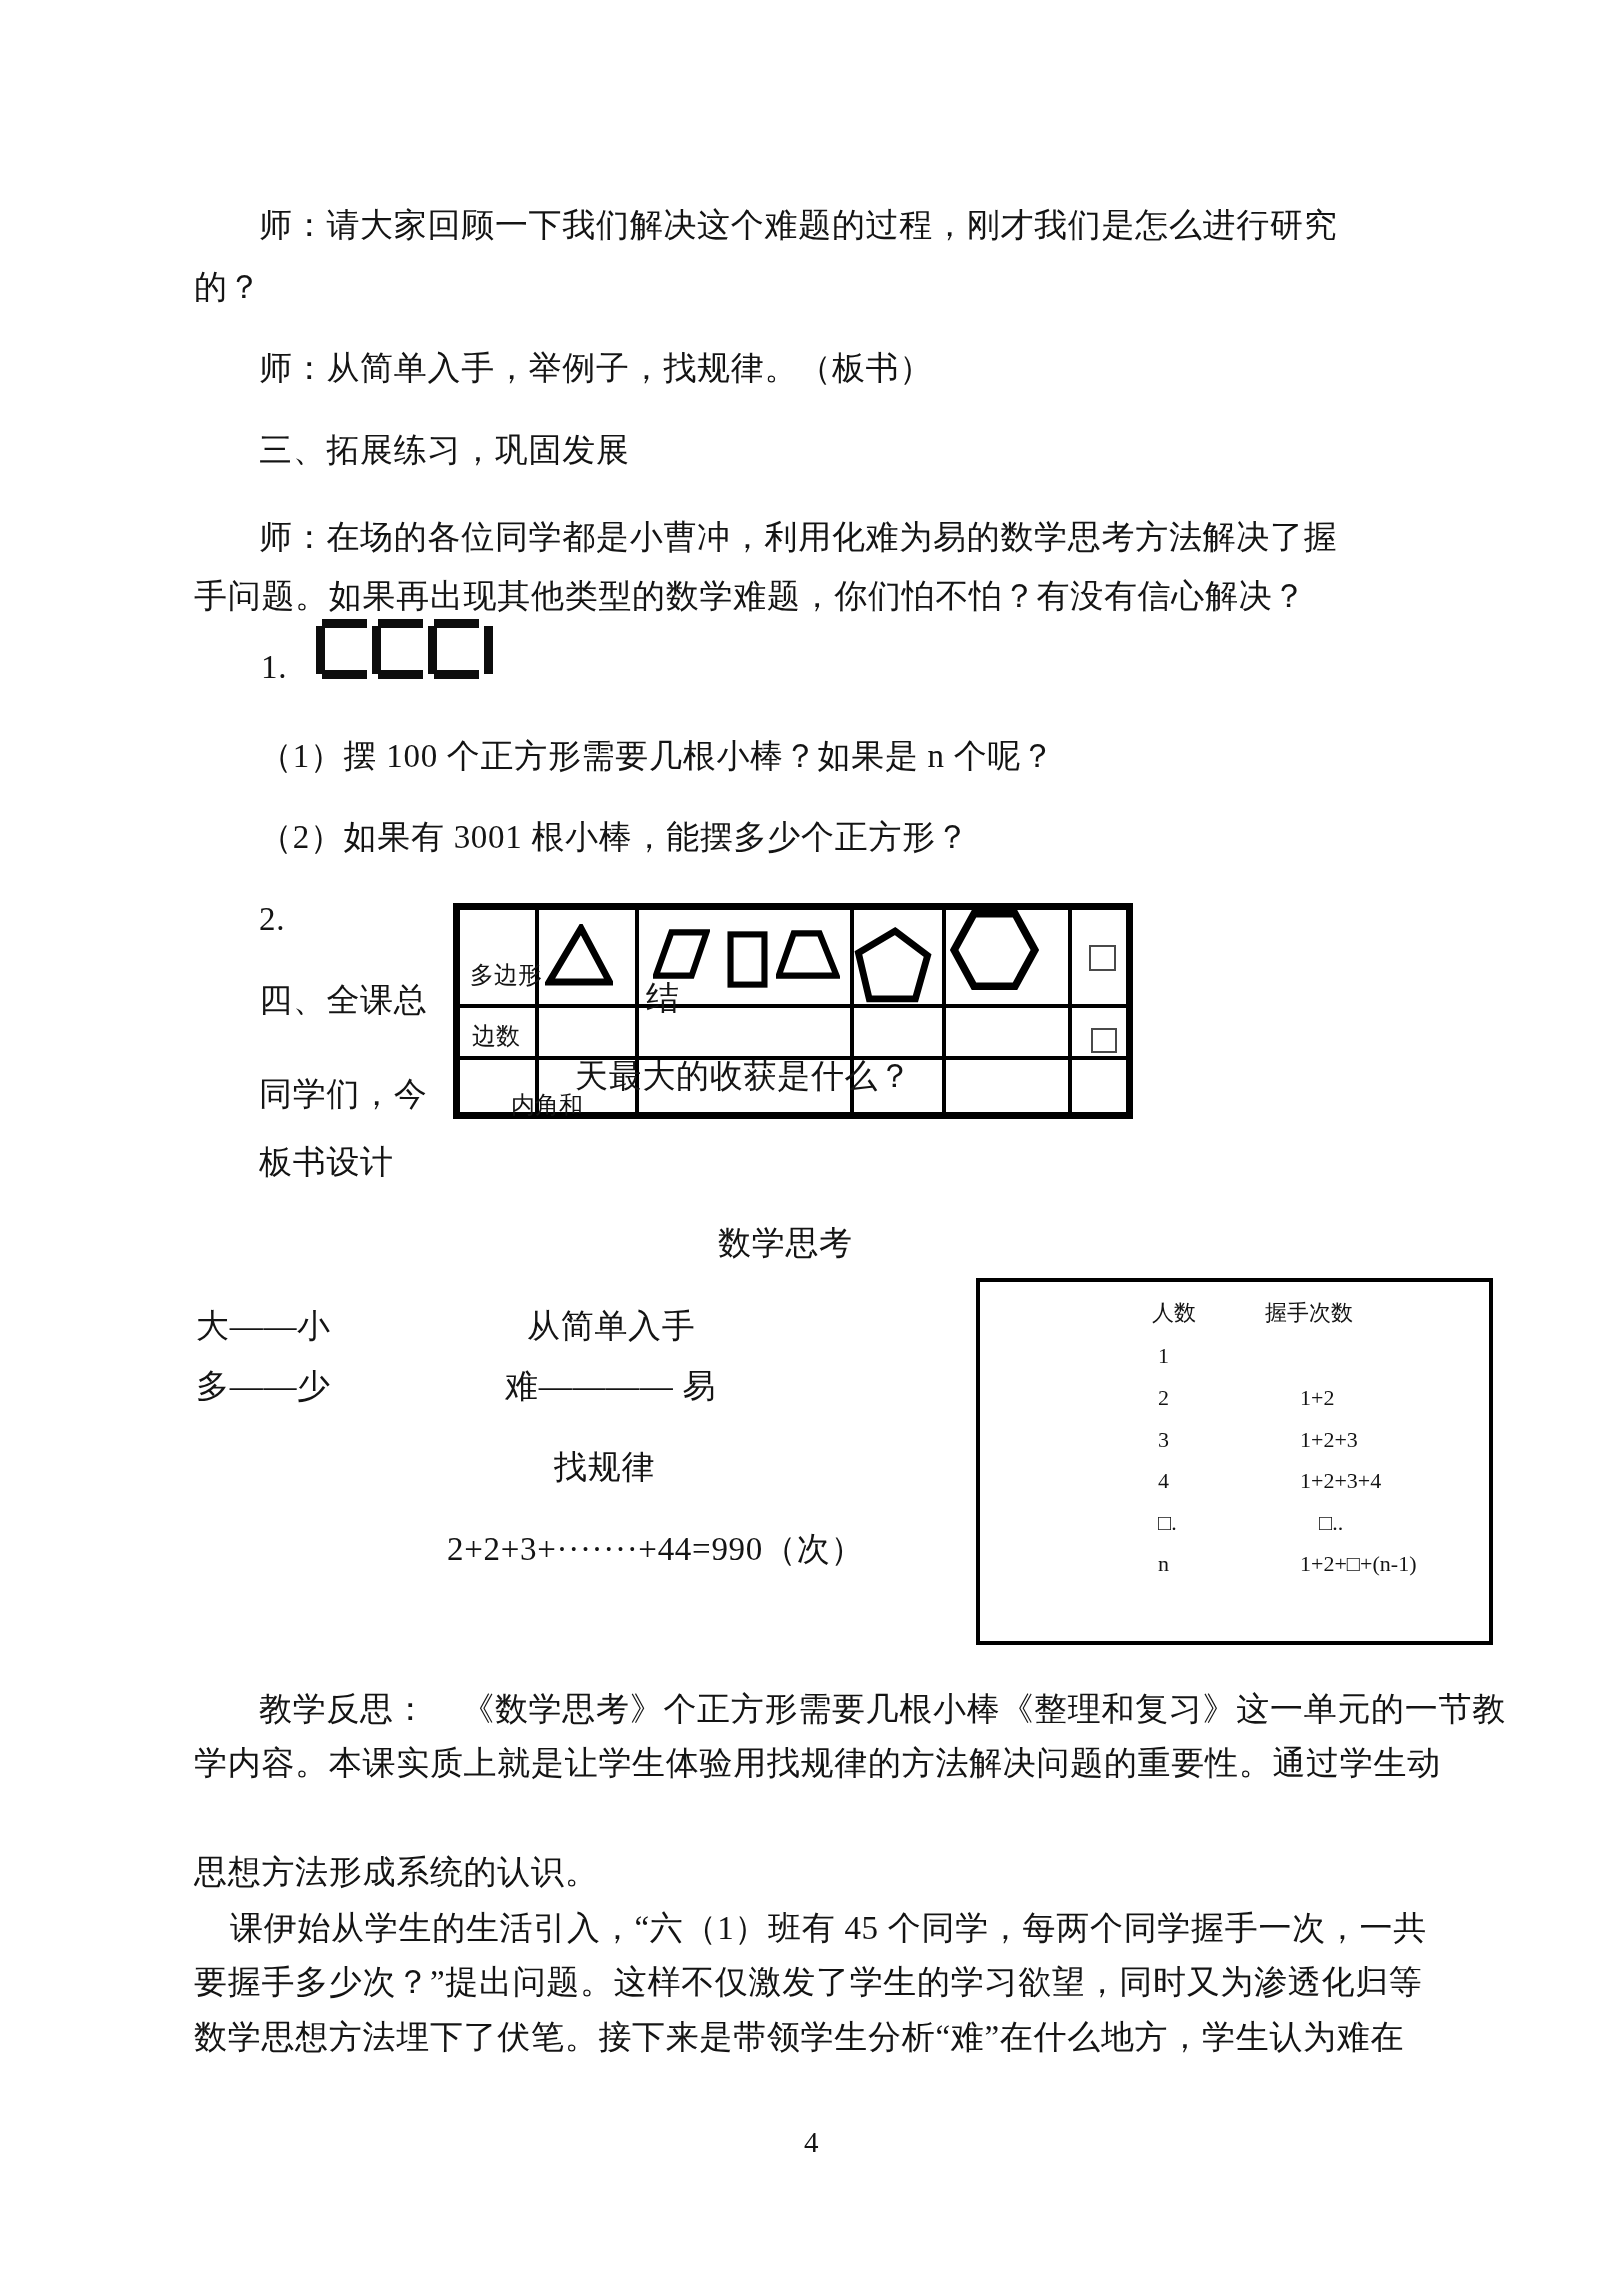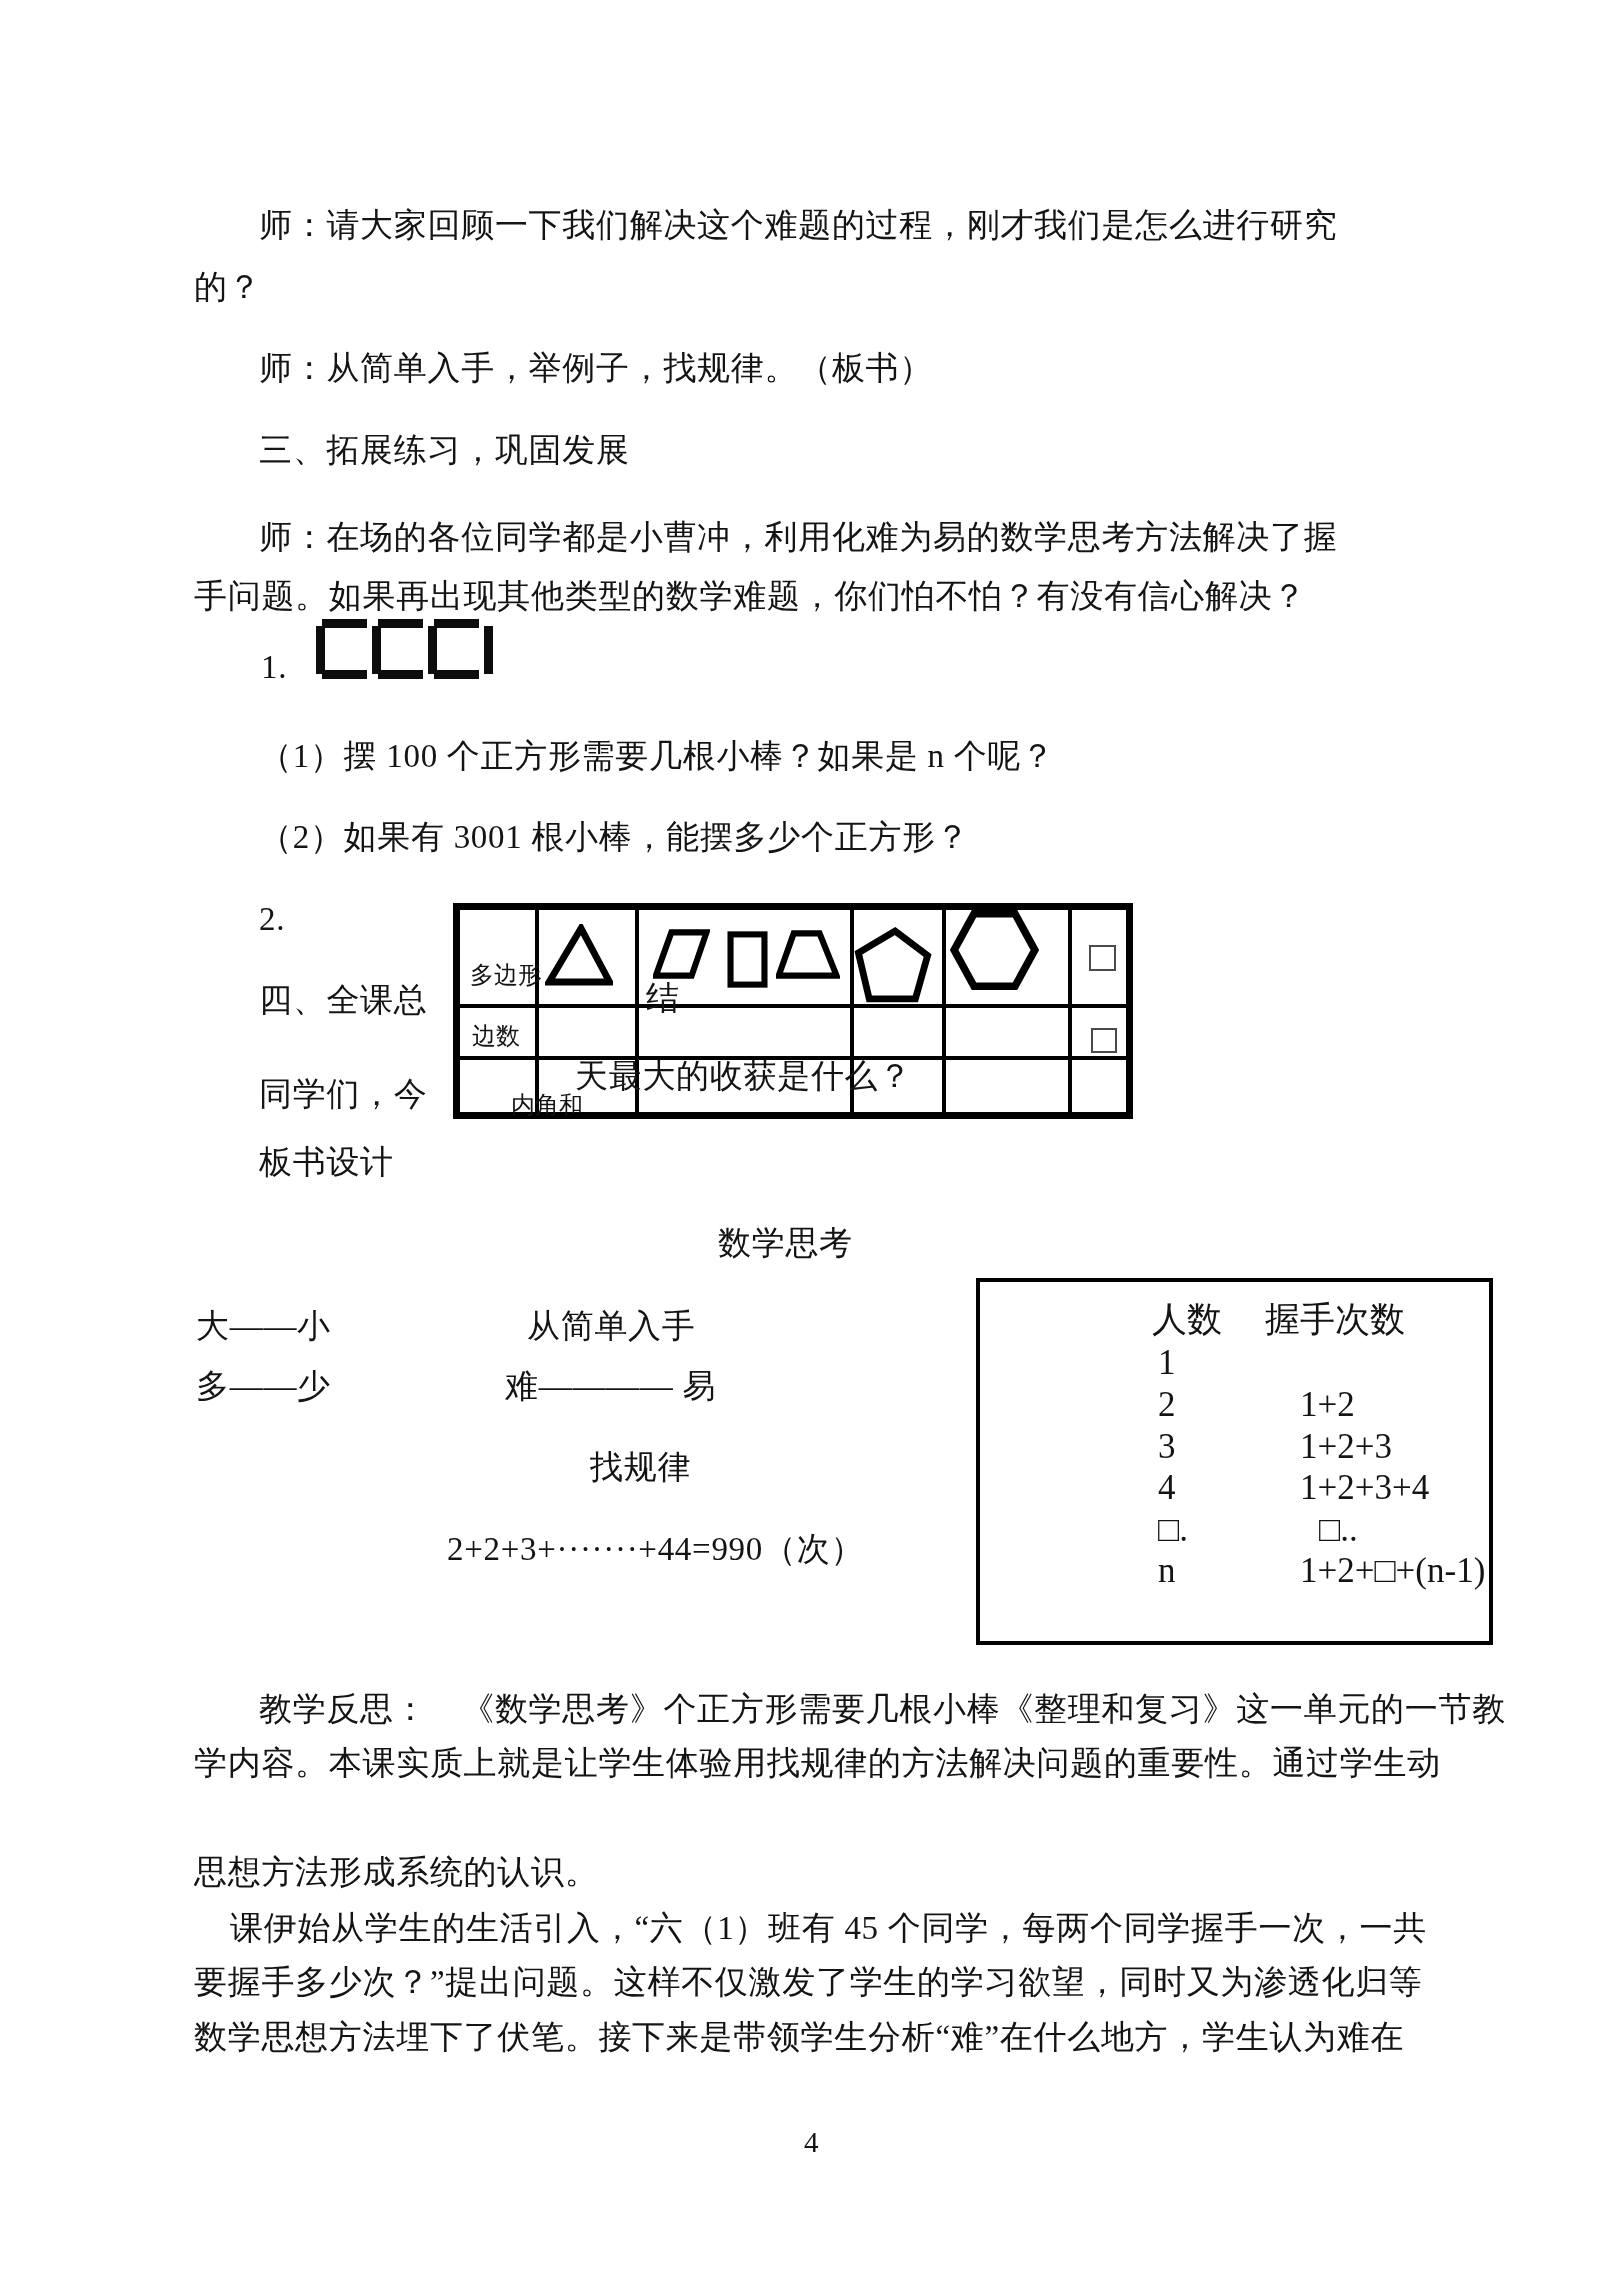--- a/index.html
+++ b/index.html
@@ -14,21 +14,21 @@
   .l-p2{left:259px;top:350px;}  .l-p3{left:259px;top:432px;}
   .l-p4a{left:259px;top:519px;} .l-p4b{left:194px;top:578px;}
   .l-n1{left:261px;top:649px;}  .l-p5{left:259px;top:738px;}
   .l-p6{left:259px;top:819px;} .l-n2{left:259px;top:901px;}
   .l-p7{left:259px;top:982px;} .l-p8{left:259px;top:1064px;margin-top:12px;}
   .l-p9{left:259px;top:1144px;}
   .l-ov1{left:646px;top:980px;} .l-ov2{left:575px;top:1058px;}
   .l-t1{left:718px;top:1225px;}
   .l-ba1{left:196px;top:1308px;} .l-ba2{left:527px;top:1308px;}
   .l-bb1{left:196px;top:1368px;} .l-bb2{left:505px;top:1368px;}
-  .l-bc{left:554px;top:1449px;margin-left:36px;}  .l-bd{left:447px;top:1531px;}
+  .l-bc{left:554px;top:1449px;}  .l-bd{left:447px;top:1531px;}
   .l-r1a{left:259px;top:1691px;} .l-r1b{left:194px;top:1745px;}
   .l-r1c{left:194px;top:1799px;} .l-r1d{left:194px;top:1854px;}
   .l-r2a{left:230px;top:1910px;} .l-r2b{left:194px;top:1964px;}
   .l-r2c{left:194px;top:2019px;}
   .l-pg{left:804px;top:2126px;}
   
   #sticks{position:absolute;left:316px;top:619px;width:179px;height:63px;z-index:20;}
   .stv,.sth{position:absolute;background:#0d0d0d;}
   .stv{width:8.9px;height:48px;top:6.8px;}
   .sth{width:45px;height:8.9px;}
@@ -38,21 +38,21 @@
     display:grid;grid-template-columns:79px 100px 215px 92px 126px 1fr;
     grid-template-rows:98px 52px 1fr;border:5.5px solid #000;box-sizing:border-box;
   }
   #ptable .cell{border:2.7px solid #000;box-sizing:border-box;background:#fff;}
   .plabel{position:absolute;font-size:24px;letter-spacing:0;z-index:15;}
   .lb1{left:470px;top:959px;} .lb2{left:472px;top:1020px;} .lb3{left:469px;top:1089px;margin-left:42px;}
   .shape{position:absolute;z-index:15;}
   .sq-ph{position:absolute;border:2px solid #4a4a4a;background:#fff;z-index:15;}
   
   #hbox{position:absolute;left:976px;top:1278px;width:517px;height:367px;border:4.8px solid #000;box-sizing:border-box;background:#fff;z-index:5;}
-  .hb{position:absolute;white-space:pre;font-size:35px;line-height:1.1;z-index:30;}
+  .hb{position:absolute;white-space:pre;font-size:22px;line-height:1.1;z-index:30;}
   .h-head1{left:1152px;top:1301px;} .h-head2{left:1265px;top:1301px;}
   .h-p0{left:1158px;top:1344px;} .h-t0{left:1300px;top:1344px;}
   .h-p1{left:1158px;top:1386px;} .h-t1{left:1300px;top:1386px;}
   .h-p2{left:1158px;top:1428px;} .h-t2{left:1300px;top:1428px;}
   .h-p3{left:1158px;top:1469px;} .h-t3{left:1300px;top:1469px;}
   .h-p4{left:1158px;top:1511px;} .h-t4{left:1319px;top:1511px;}
   .h-p5{left:1158px;top:1552px;} .h-t5{left:1300px;top:1552px;}
 </style>
 </head>
 <body>

